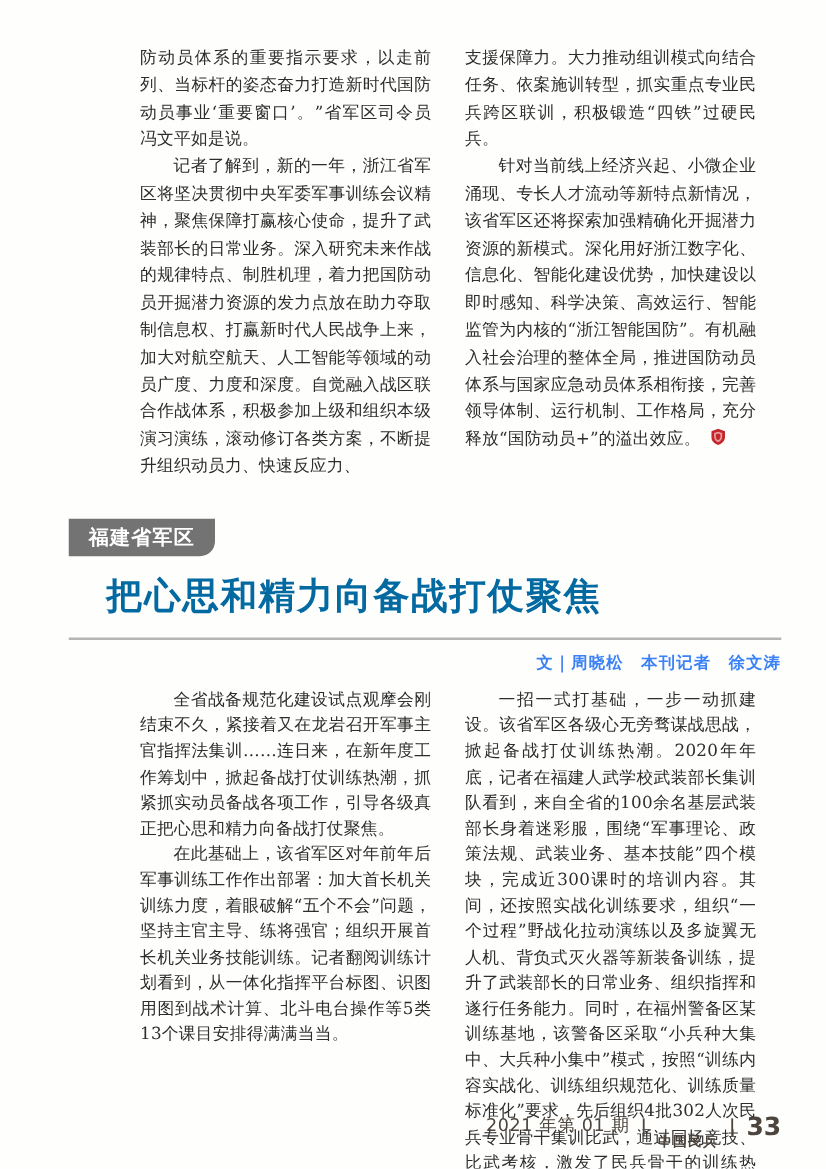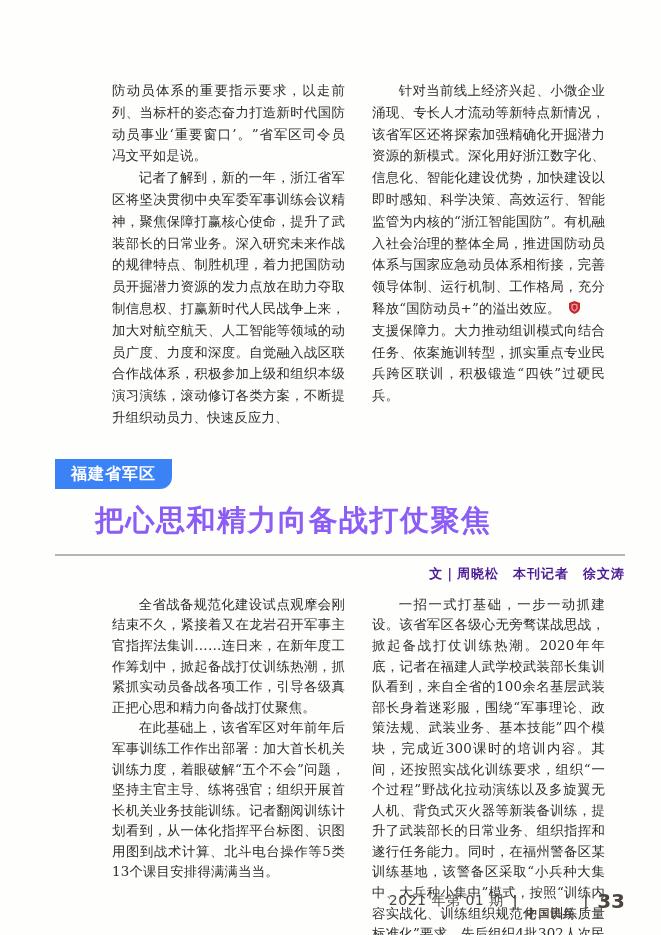--- a/index.html
+++ b/index.html
@@ -8,60 +8,60 @@
     width:661px; height:935px;
     background:#fefefdff;
     background:#fefefd;
     font-family:"DejaVu Serif", serif;
     color:#2d2d2d;
     overflow:hidden;
     box-sizing:border-box;
   }
   .columns { display:flex; gap:27px; margin-left:112px; width:493px; }
   .col { width:233px; }
-  .upper { padding-top:80px; }
+  .upper { padding-top:36px; }
   .para {
     margin:0;
     font-size:13.4px;
     line-height:21.8px;
     text-align:justify;
     letter-spacing:0.2px;
   }
   .indent { text-indent:2em; }
   .lower .para { line-height:20.6px; }
 
   .article-header { margin:30px 36px 0 55px; }
   .badge {
     display:inline-block;
-    background:#3b82f6;
+    background:#737373;
     color:#ffffff;
     font-family:"DejaVu Sans", sans-serif;
     font-weight:bold;
     font-size:16px;
     line-height:30px;
     padding:0 16px;
     border-radius:0 0 12px 0;
     letter-spacing:1px;
   }
   .title {
-    margin:12px 0 0 40px;
+    margin:12px 0 0 30px;
     font-family:"DejaVu Sans", sans-serif;
     font-size:29px;
     font-weight:bold;
-    color:#8b5cf6;
+    color:#0369a1;
     letter-spacing:1.5px;
   }
   .divider { margin-top:13px; height:2px; background:#b5b5b5; }
   .byline {
     margin-top:9px;
     text-align:right;
     font-family:"DejaVu Sans", sans-serif;
     font-weight:bold;
     font-size:13px;
-    color:#4c1d95;
+    color:#3b82f6;
     letter-spacing:1px;
   }
   .lower { margin-top:12px; }
 
   .end-mark { display:inline-block; margin-left:4px; vertical-align:-1px; }
   .end-mark svg { display:block; }
 
   .page-footer {
     position:absolute;
     right:36px; bottom:14px;
@@ -80,31 +80,31 @@
 <body>
 
 <div class="page">
 
   <section class="upper columns">
     <div class="col">
       <p class="para">防动员体系的重要指示要求，以走前列、当标杆的姿态奋力打造新时代国防动员事业‘重要窗口’。”省军区司令员冯文平如是说。</p>
       <p class="para indent">记者了解到，新的一年，浙江省军区将坚决贯彻中央军委军事训练会议精神，聚焦保障打赢核心使命，提升了武装部长的日常业务。深入研究未来作战的规律特点、制胜机理，着力把国防动员开掘潜力资源的发力点放在助力夺取制信息权、打赢新时代人民战争上来，加大对航空航天、人工智能等领域的动员广度、力度和深度。自觉融入战区联合作战体系，积极参加上级和组织本级演习演练，滚动修订各类方案，不断提升组织动员力、快速反应力、</p>
     </div>
     <div class="col">
+      <p class="para">支援保障力。大力推动组训模式向结合任务、依案施训转型，抓实重点专业民兵跨区联训，积极锻造“四铁”过硬民兵。</p>
       <p class="para indent">
         <span>针对当前线上经济兴起、小微企业涌现、专长人才流动等新特点新情况，该省军区还将探索加强精确化开掘潜力资源的新模式。深化用好浙江数字化、信息化、智能化建设优势，加快建设以即时感知、科学决策、高效运行、智能监管为内核的“浙江智能国防”。有机融入社会治理的整体全局，推进国防动员体系与国家应急动员体系相衔接，完善领导体制、运行机制、工作格局，充分释放“国防动员+”的溢出效应。</span>
         <span class="end-mark">
           <svg width="11" height="13" viewBox="0 0 12 14">
             <path d="M6 0 L12 2 L12 7 C12 11 8.5 13 6 14 C3.5 13 0 11 0 7 L0 2 Z" fill="#c5262c"></path>
             <path d="M6 2.5 L9.5 3.6 L9.5 7 C9.5 9.4 7.6 10.8 6 11.6 C4.4 10.8 2.5 9.4 2.5 7 L2.5 3.6 Z" fill="#ffffff" opacity="0.55"></path>
             <path d="M6 4 L8 4.7 L8 7 C8 8.4 7 9.3 6 9.9 C5 9.3 4 8.4 4 7 L4 4.7 Z" fill="#c5262c"></path>
           </svg>
         </span>
       </p>
-      <p class="para">支援保障力。大力推动组训模式向结合任务、依案施训转型，抓实重点专业民兵跨区联训，积极锻造“四铁”过硬民兵。</p>
     </div>
   </section>
 
   <header class="article-header">
     <div class="badge">福建省军区</div>
     <h1 class="title">把心思和精力向备战打仗聚焦</h1>
     <div class="divider"></div>
     <div class="byline">文｜周晓松　本刊记者　徐文涛</div>
   </header>
 

